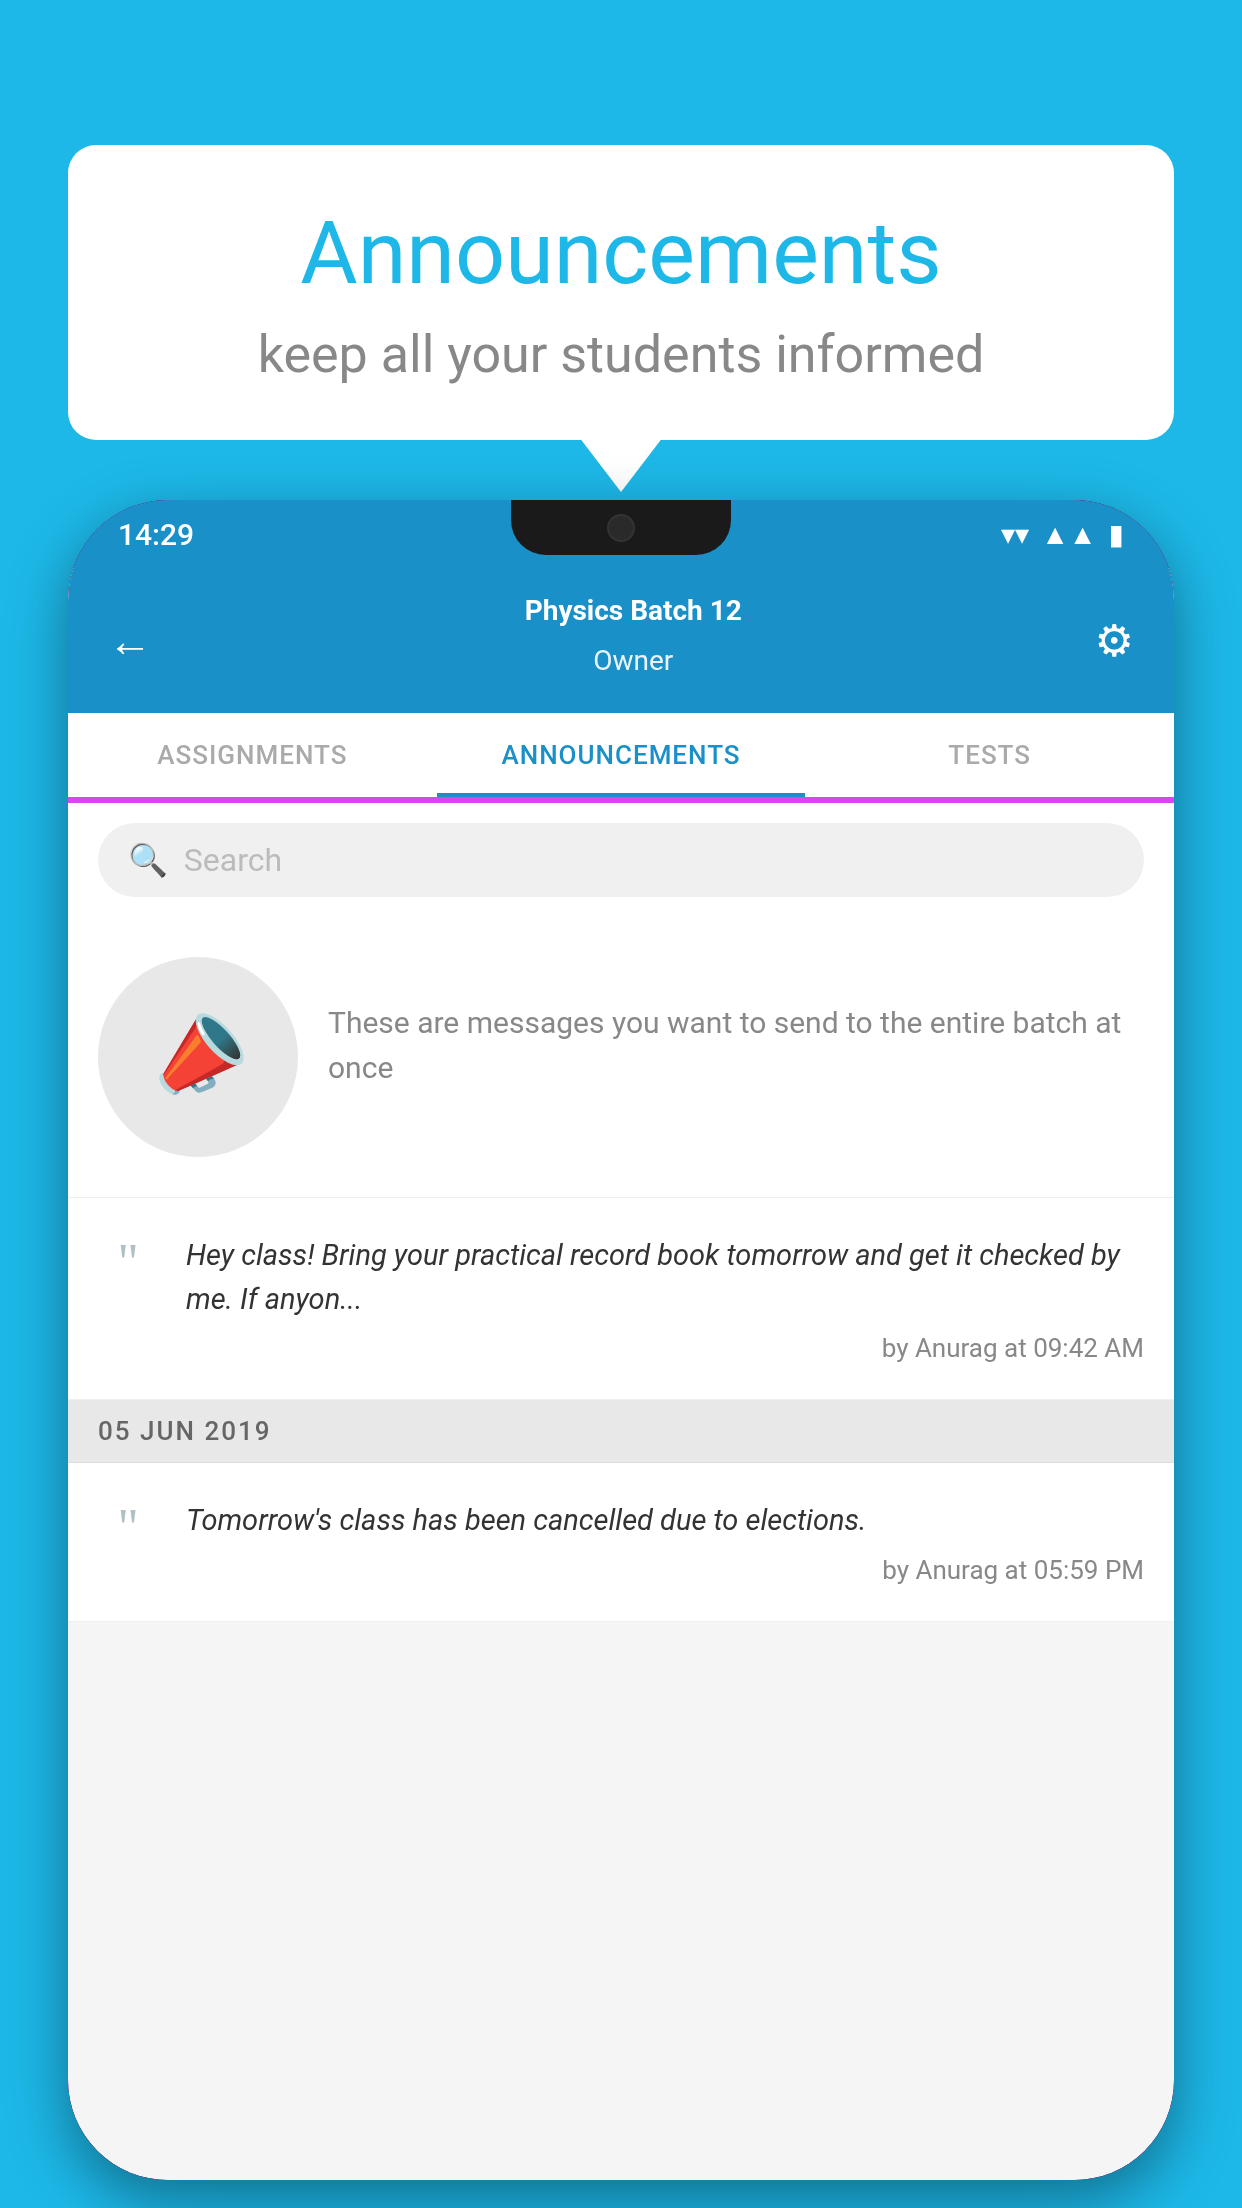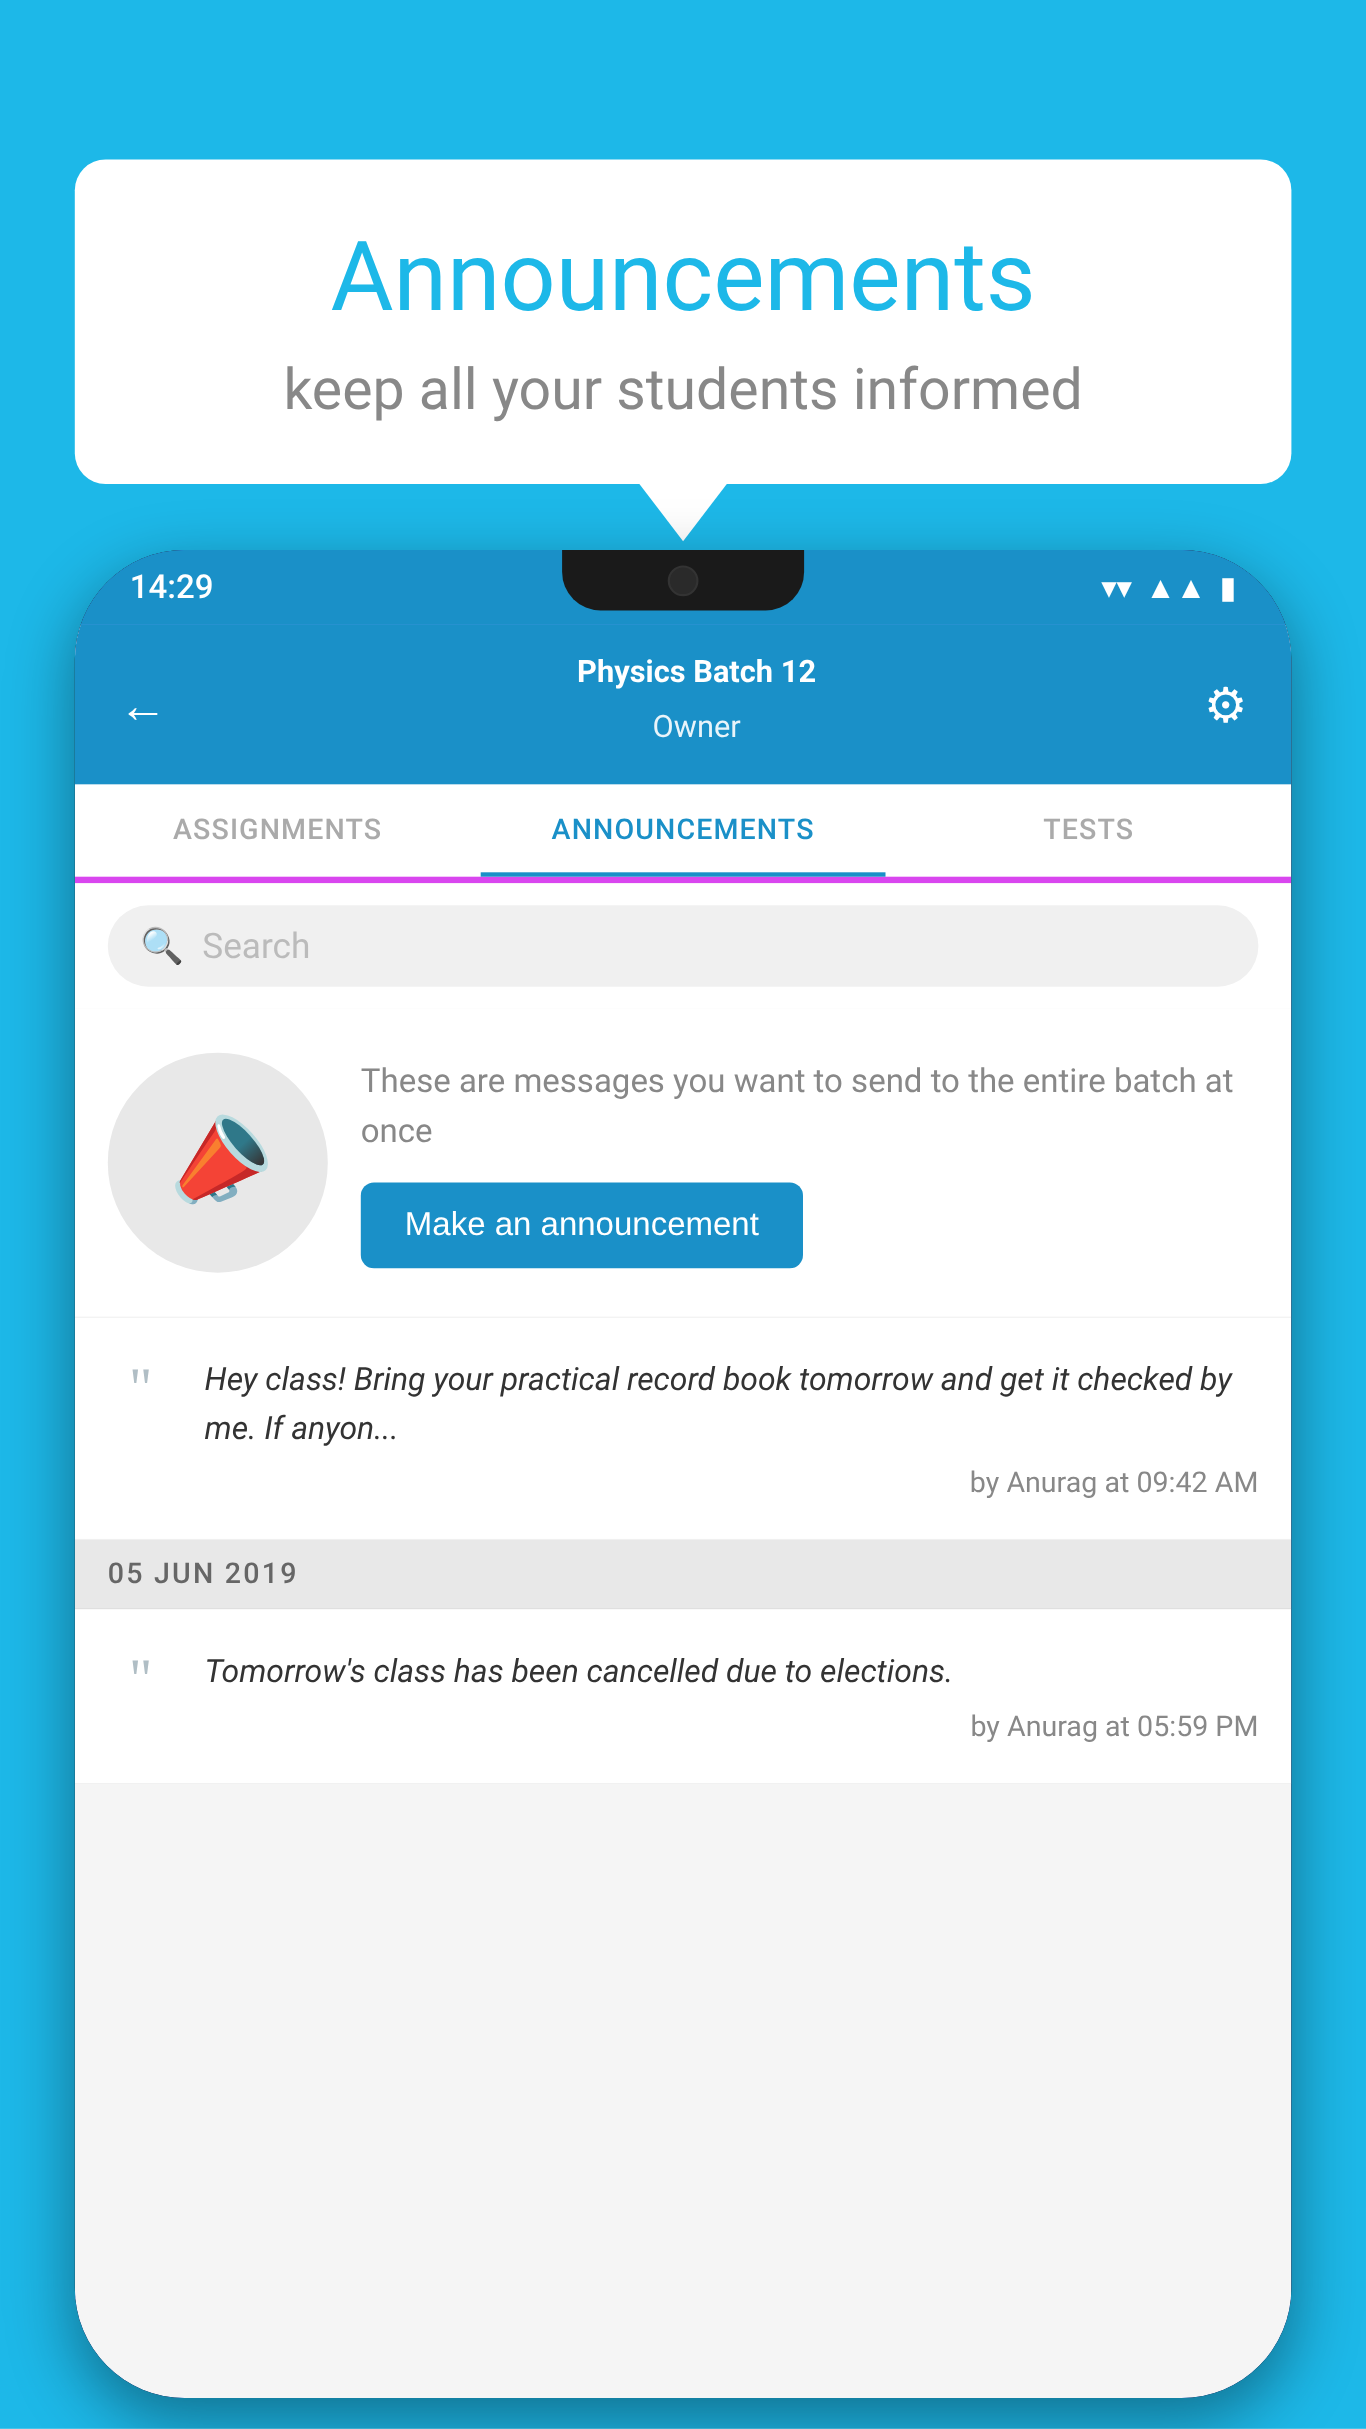--- a/index.html
+++ b/index.html
@@ -132,21 +132,21 @@
       font-size: 28px;
     }
 
     
     .phone-screen {
       position: absolute;
       top: 0;
       left: 0;
       right: 0;
       bottom: 0;
-      background: #3b82f6;
+      background: #d946ef;
       border-radius: 100px;
       overflow: hidden;
     }
 
     
     .app-bar {
       background: #1a90c8;
       height: 145px;
       display: flex;
       align-items: flex-end;
@@ -403,21 +403,20 @@
             <span class="search-text">Search</span>
           </div>
         </div>
 
         <div class="promo-section">
           <div class="promo-icon-circle">
             <span class="megaphone-icon">📣</span>
           </div>
           <div class="promo-content">
             <div class="promo-text">These are messages you want to send to the entire batch at once</div>
-            <button class="make-announcement-btn">Make an announcement</button>
           </div>
         </div>
 
 
         <div class="announcement-item">
           <div class="quote-icon">"</div>
           <div class="announcement-content">
             <div class="announcement-message">Hey class! Bring your practical record book tomorrow and get it checked by me. If anyon...</div>
             <div class="announcement-author">by Anurag at 09:42 AM</div>
           </div>

